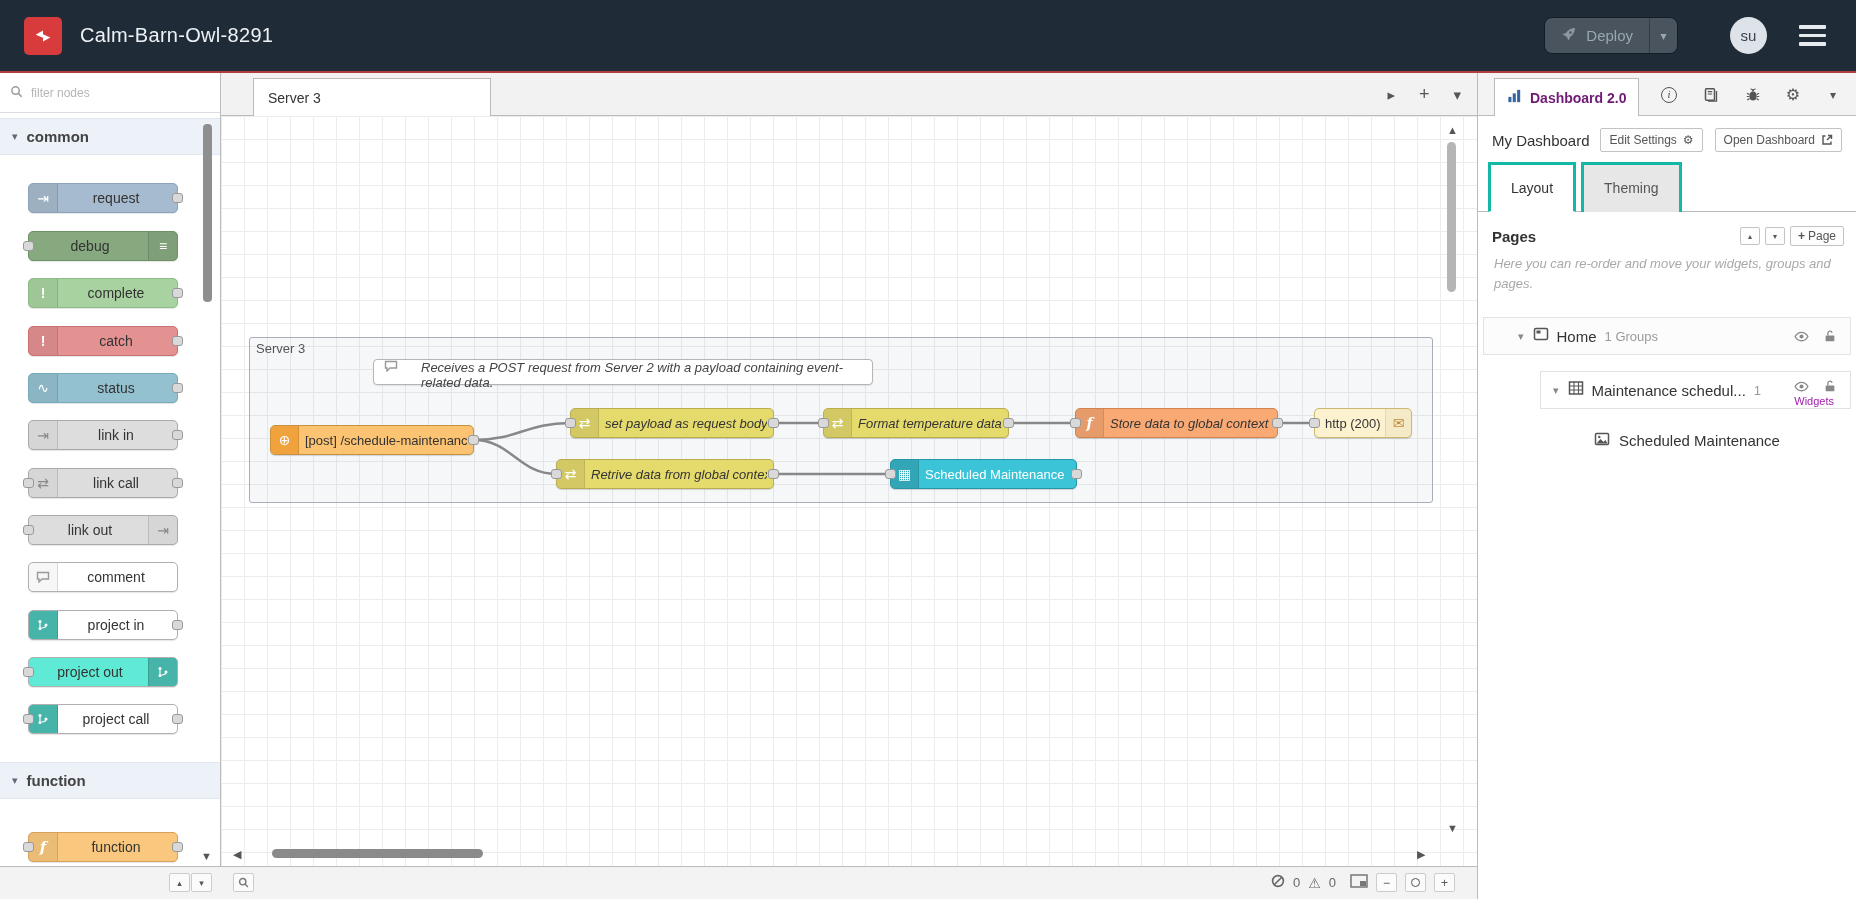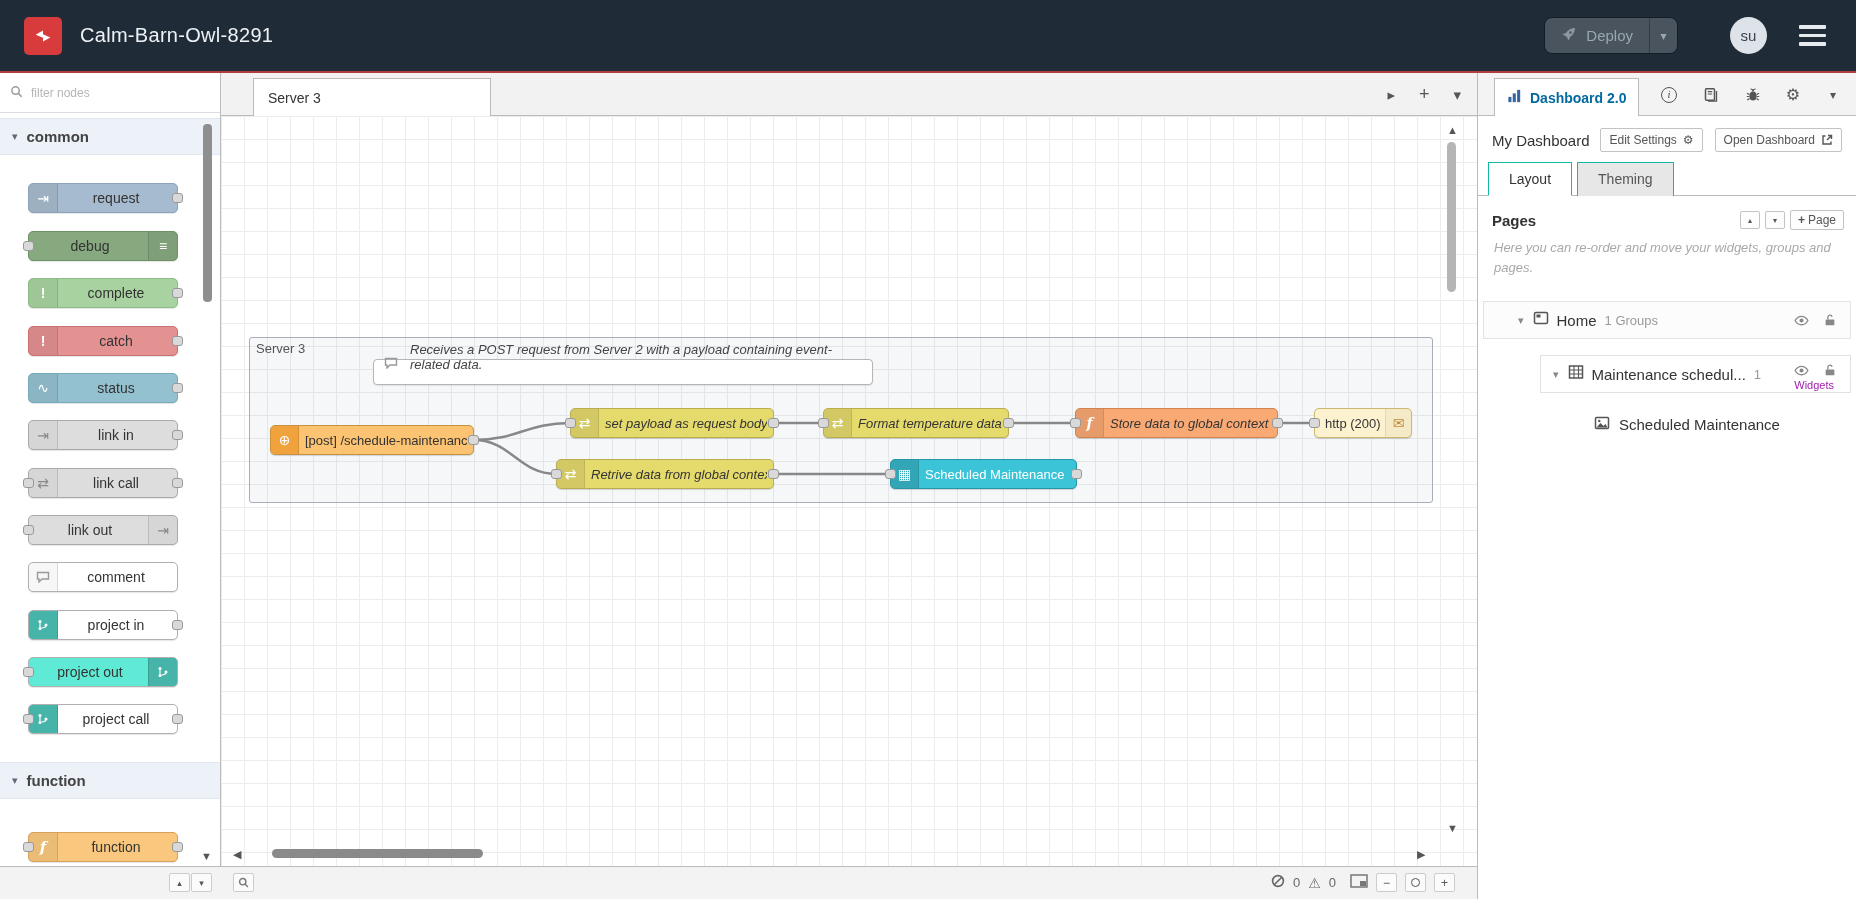--- a/index.html
+++ b/index.html
@@ -52,47 +52,47 @@
     background-size:23px 23px; overflow:hidden; }
   .group-box { position:absolute; left:28px; top:221px; width:1184px; height:166px; background:rgba(130,145,170,.07); border:1px solid #a8aeb9; border-radius:3px; }
   .group-label { position:absolute; left:6px; top:3px; font-size:13px; color:#555; }
   .wires { position:absolute; inset:0; pointer-events:none; }
   .fnode { position:absolute; height:30px; border-radius:5px; border:1px solid #999; font-size:13px; color:#333; box-shadow:0 1px 1px rgba(0,0,0,.15); }
   .ficon { position:absolute; left:0; top:0; bottom:0; width:28px; background:rgba(0,0,0,.08); border-right:1px solid rgba(0,0,0,.1); border-radius:4px 0 0 4px; display:flex; align-items:center; justify-content:center; color:#fff; font-size:14px; }
   .ficon.fr { left:auto; right:0; border-right:none; border-left:1px solid rgba(0,0,0,.08); border-radius:0 4px 4px 0; width:26px; background:rgba(0,0,0,.03); }
   .flabel { position:absolute; left:34px; right:6px; top:0; bottom:0; display:flex; align-items:center; white-space:nowrap; overflow:hidden; }
   .fnode.icon-right .flabel { left:10px; right:30px; }
   .flabel.it { font-style:italic; }
-  .comment-node { position:absolute; left:152px; top:243px; width:500px; height:26px; background:#fff; border:1px solid #b5b5b5; border-radius:4px; display:flex; align-items:flex-end; gap:12px; padding:12px 10px; font-size:13px; font-style:italic; color:#444; box-shadow:0 1px 1px rgba(0,0,0,.08); }
+  .comment-node { position:absolute; left:152px; top:243px; width:500px; height:26px; background:#fff; border:1px solid #b5b5b5; border-radius:4px; display:flex; align-items:flex-start; gap:23px; padding:0 10px; font-size:13px; font-style:italic; color:#444; box-shadow:0 1px 1px rgba(0,0,0,.08); }
   .hscroll { position:absolute; left:0; top:729px; width:1220px; height:16px; }
   .hthumb { position:absolute; left:51px; top:4px; width:211px; height:9px; background:#8a8a8a; border-radius:5px; }
   .sarrow { position:absolute; color:#555; font-size:11px; }
   .vscroll { position:absolute; left:1224px; top:8px; width:14px; height:712px; }
   .vthumb { position:absolute; left:2px; top:18px; width:9px; height:150px; background:#b5b5b5; border-radius:5px; }
 
   
   .footer { position:absolute; left:0; top:866px; width:1477px; height:33px; background:#f3f3f3; border-top:1px solid #bbb; }
   .mini-btn { position:absolute; width:21px; height:19px; border:1px solid #ccc; background:#fbfbfb; border-radius:2px; display:flex; align-items:center; justify-content:center; font-size:9px; color:#555; cursor:pointer; }
   .footer-right { position:absolute; right:22px; top:6px; display:flex; align-items:center; gap:8px; font-size:13px; color:#666; }
   .zoom-btn { position:static; width:21px; height:19px; border:1px solid #ccc; background:#fbfbfb; border-radius:2px; display:flex; align-items:center; justify-content:center; font-size:12px; color:#555; cursor:pointer; }
   .reset-circle { width:9px; height:9px; border:1.5px solid #555; border-radius:50%; display:inline-block; }
 
   
   .sidebar { position:absolute; left:1477px; top:73px; width:379px; height:826px; background:#fff; border-left:1px solid #bbb; }
   .side-toolbar { position:absolute; left:0; top:0; width:100%; height:43px; background:#f3f3f3; border-bottom:1px solid #bbb; }
-  .side-tab { position:absolute; left:16px; top:5px; height:38px; background:#fff; border:1px solid #bbb; border-bottom:none; display:flex; align-items:center; gap:8px; padding:0 12px; font-size:14px; color:#0369a1; font-weight:700; }
+  .side-tab { position:absolute; left:16px; top:5px; height:38px; background:#fff; border:1px solid #bbb; border-bottom:none; display:flex; align-items:center; gap:8px; padding:0 12px; font-size:14px; color:#701a75; font-weight:700; }
   .si { position:absolute; top:0; height:43px; width:30px; display:flex; align-items:center; justify-content:center; color:#555; cursor:pointer; }
   .info-circle { width:16px; height:16px; border:1.5px solid #555; border-radius:50%; font-size:10px; display:flex; align-items:center; justify-content:center; font-style:italic; font-family:"DejaVu Serif",serif; color:#555; }
   .panel { position:absolute; top:43px; left:0; right:0; bottom:0; }
   .dash-row { display:flex; align-items:center; justify-content:space-between; padding:12px 14px 8px; }
   .dash-name { font-size:15px; color:#333; }
   .dash-btns { display:flex; gap:12px; }
   .sbtn { display:flex; align-items:center; gap:6px; border:1px solid #c3c3c3; background:#fdfdfd; border-radius:2px; font-size:12px; color:#555; padding:4px 8px; cursor:pointer; }
   .sub-tabs { display:flex; padding-left:10px; border-bottom:1px solid #bbb; margin-top:2px; }
-  .stab { padding:8px 20px; font-size:14px; border:1px solid #14b8a6; margin-right:5px; margin-bottom:-1px; cursor:pointer;text-align:center; }
+  .stab { padding:15px 20px; font-size:14px; border:3px solid #14b8a6; margin-right:5px; margin-bottom:-1px; cursor:pointer;text-align:center; }
   .stab.active { background:#fff; border-bottom:1px solid #fff; color:#333; }
   .stab.inactive { background:#e7e7e7; border-bottom:none; color:#555; }
   .pages-row { display:flex; align-items:center; padding:14px 12px 4px 14px; }
   .pages-title { font-size:15px; font-weight:700; color:#333; flex:1; }
   .pages-ctrl { display:flex; gap:5px; align-items:center; }
   .pbtn { width:20px; height:18px; border:1px solid #c3c3c3; background:#fdfdfd; border-radius:2px; display:flex; align-items:center; justify-content:center; font-size:8px; color:#555; cursor:pointer; }
   .add-page { display:flex; align-items:center; gap:3px; border:1px solid #c3c3c3; background:#fdfdfd; border-radius:2px; font-size:12px; color:#555; padding:2px 7px; height:20px; cursor:pointer; }
   .help-text { padding:4px 16px 6px; font-size:13px; font-style:italic; color:#a9a9a9; line-height:1.5; }
   .tree { margin-top:18px; }
   .trow { position:relative; display:flex; align-items:center; height:38px; border:1px solid #e2e2e2; background:#fcfcfc; margin:0 5px; cursor:pointer; }

